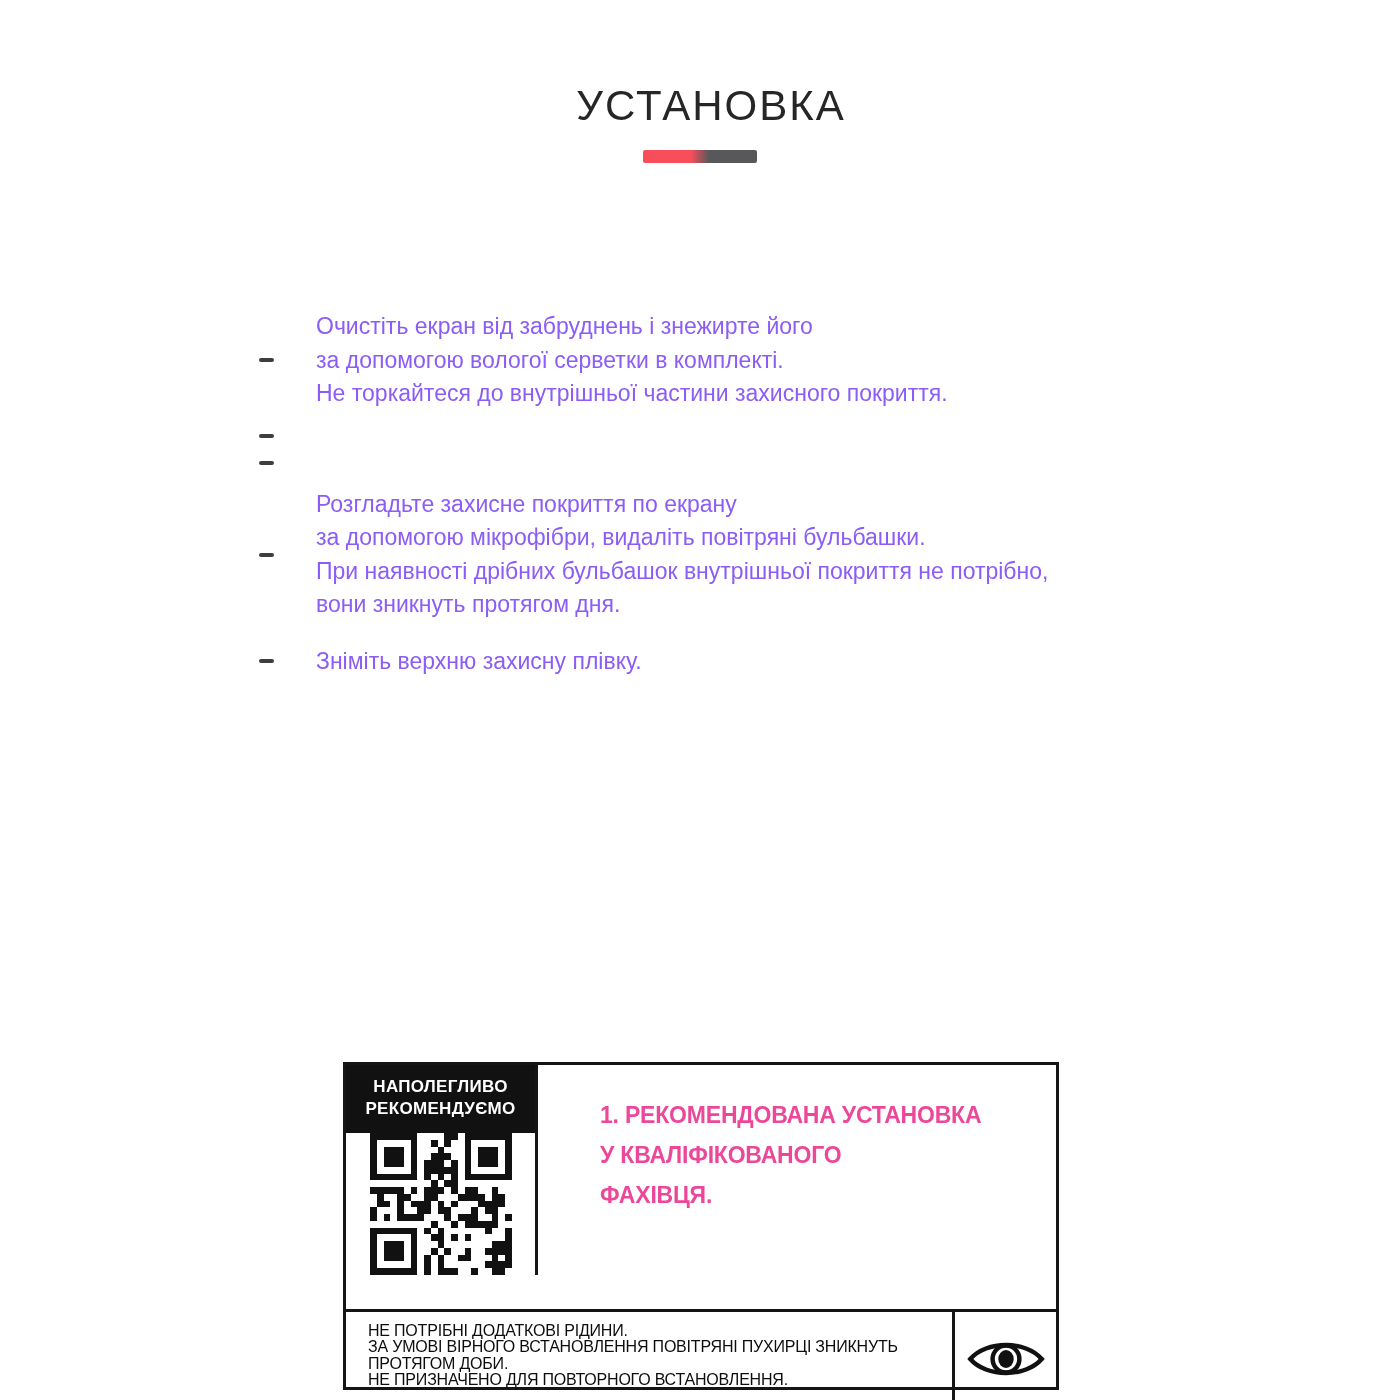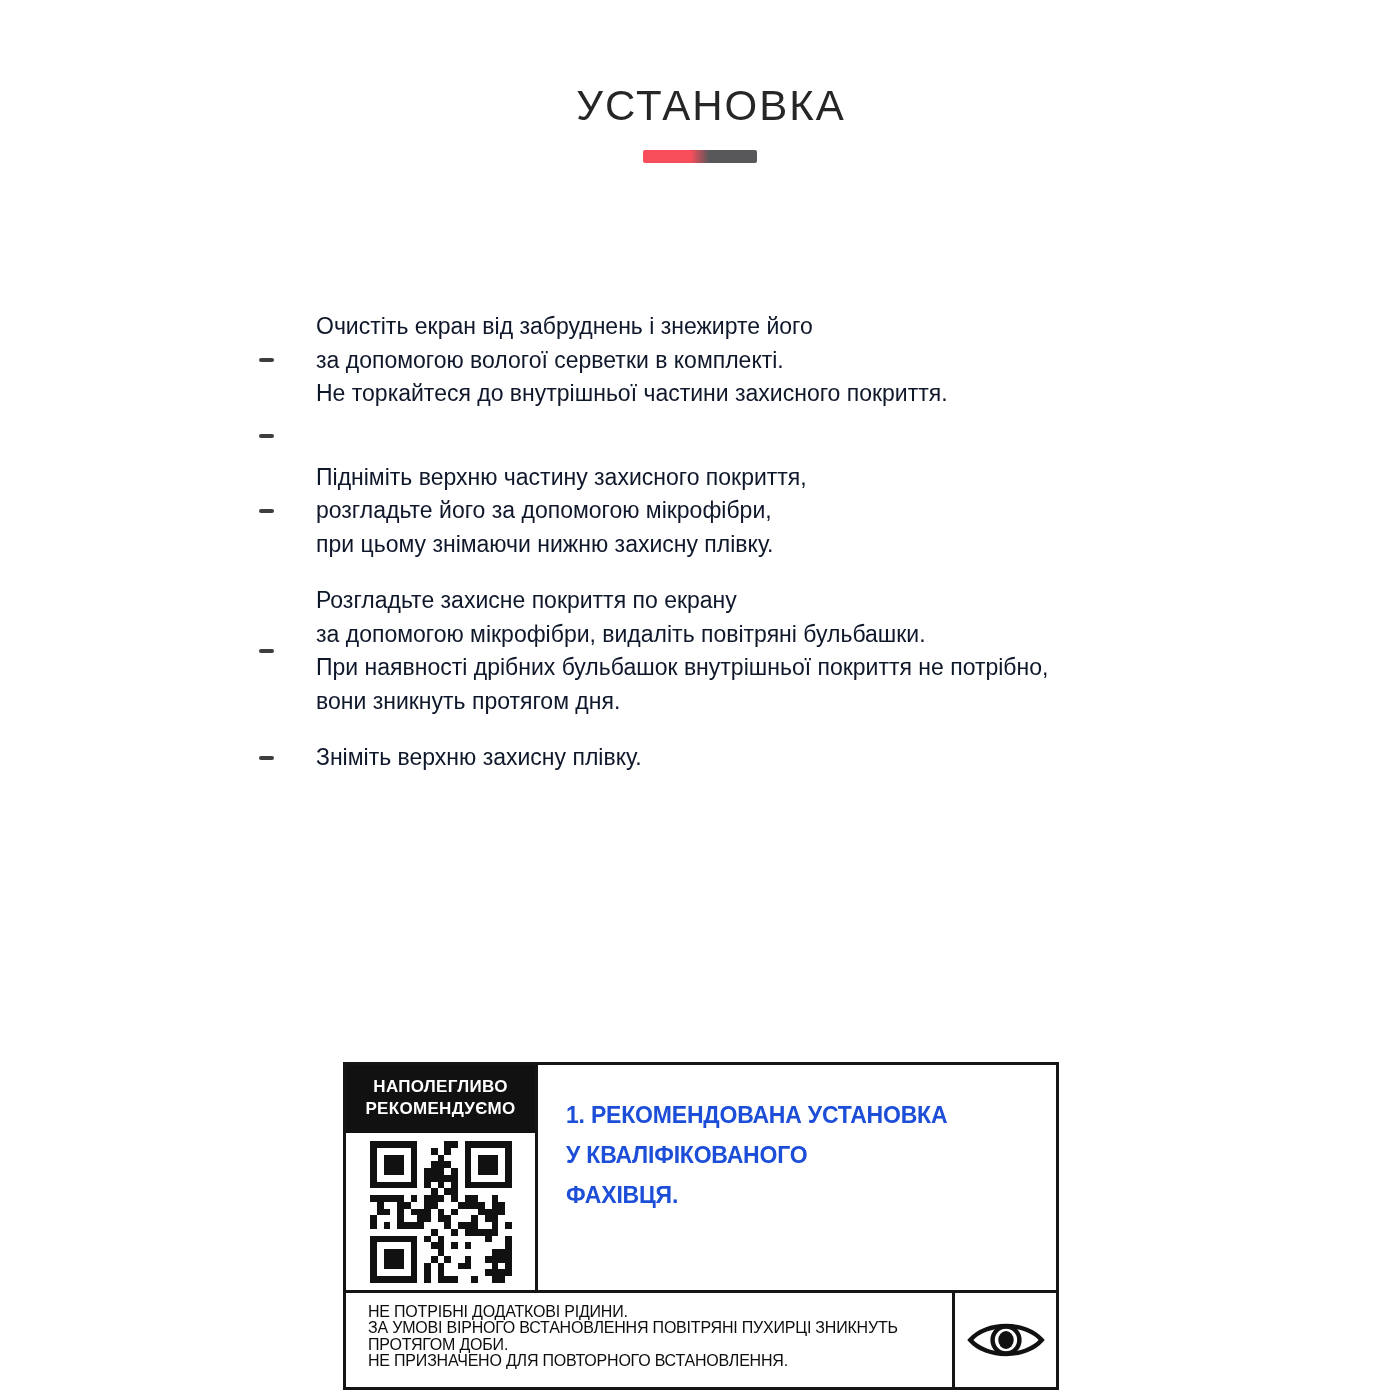--- a/index.html
+++ b/index.html
@@ -13,44 +13,44 @@
     font-size:42px;font-weight:400;letter-spacing:2px;color:#262626;
   }
   .title-divider{
     position:absolute;top:150px;left:632px;width:114px;height:13px;border-radius:2px;
   }
   
   .instr-list{position:absolute;left:248px;top:310px;width:1100px;}
   .instr-item{display:flex;align-items:center;margin-bottom:23px;}
   .instr-dash{flex:0 0 15px;height:4px;background:#3e3e3e;border-radius:2px;margin-right:42px;}
   .instr-text{
-    font-size:23px;line-height:33.5px;color:#0f172a;white-space:pre-line;
+    font-size:23px;line-height:33.5px;color:#8b5cf6;white-space:pre-line;
   }
   
   .rec-box{
     position:absolute;left:332px;top:1062px;width:716px;height:328px;
     border:3px solid #151515;box-sizing:border-box;color:#0d0d0d;
-    display:grid;grid-template-columns:192px 1fr;grid-template-rows:1fr 97px;
+    display:grid;grid-template-columns:192px 1fr;grid-template-rows:1fr 97px;gap:34px;
   }
   .cell-qr{
     grid-column:1;grid-row:1;border-right:3px solid #151515;box-sizing:border-box;
     display:flex;flex-direction:column;
   }
   .badge{
     background:#111;color:#fff;text-align:center;padding:11px 4px 13px 4px;
     font-size:17px;font-weight:700;line-height:22px;letter-spacing:.3px;
   }
   .qr-wrap{flex:1;display:flex;align-items:center;justify-content:center;background:#fff;}
   .qr-wrap svg{display:block;}
   .cell-points{
     grid-column:2;grid-row:1;padding:30px 16px 0 28px;box-sizing:border-box;
   }
   .box-point{
     font-size:23px;font-weight:700;line-height:40px;white-space:pre-line;
-    letter-spacing:-.2px;margin:0 0 12px 0;color:#1d4ed8;
+    letter-spacing:-.2px;margin:0 0 12px 0;color:#ec4899;
   }
   .cell-bottom{
     grid-column:1 / span 2;grid-row:2;border-top:3px solid #151515;box-sizing:border-box;
     display:flex;
   }
   .notes{flex:1;padding:11px 8px 0 22px;box-sizing:border-box;}
   .note-line{
     font-size:16px;font-weight:400;line-height:16.4px;letter-spacing:-.2px;color:#0d0d0d;
   }
   .eye-cell{
@@ -74,23 +74,20 @@
 за допомогою вологої серветки в комплекті.
 Не торкайтеся до внутрішньої частини захисного покриття.</div>
       </div>
 
       <div class="instr-item">
         <div class="instr-dash"></div>
       </div>
 
       <div class="instr-item">
         <div class="instr-dash"></div>
-        <div class="instr-text">Підніміть верхню частину захисного покриття,
-розгладьте його за допомогою мікрофібри,
-при цьому знімаючи нижню захисну плівку.</div>
       </div>
 
 
       <div class="instr-item">
         <div class="instr-dash"></div>
         <div class="instr-text">Розгладьте захисне покриття по екрану
 за допомогою мікрофібри, видаліть повітряні бульбашки.
 При наявності дрібних бульбашок внутрішньої покриття не потрібно,
 вони зникнуть протягом дня.</div>
       </div>

